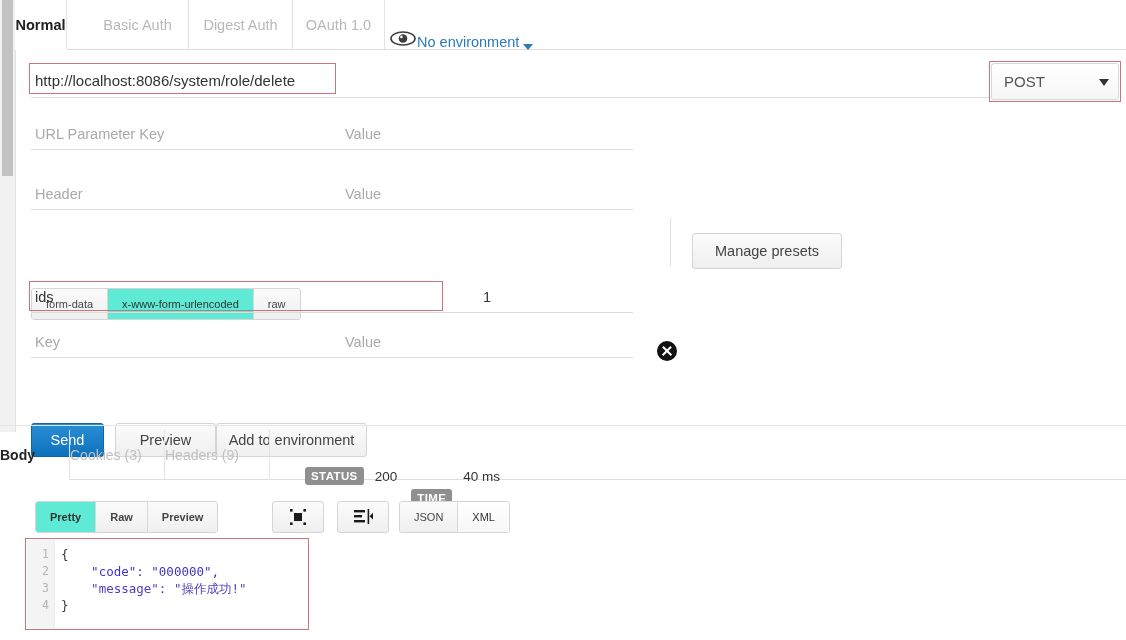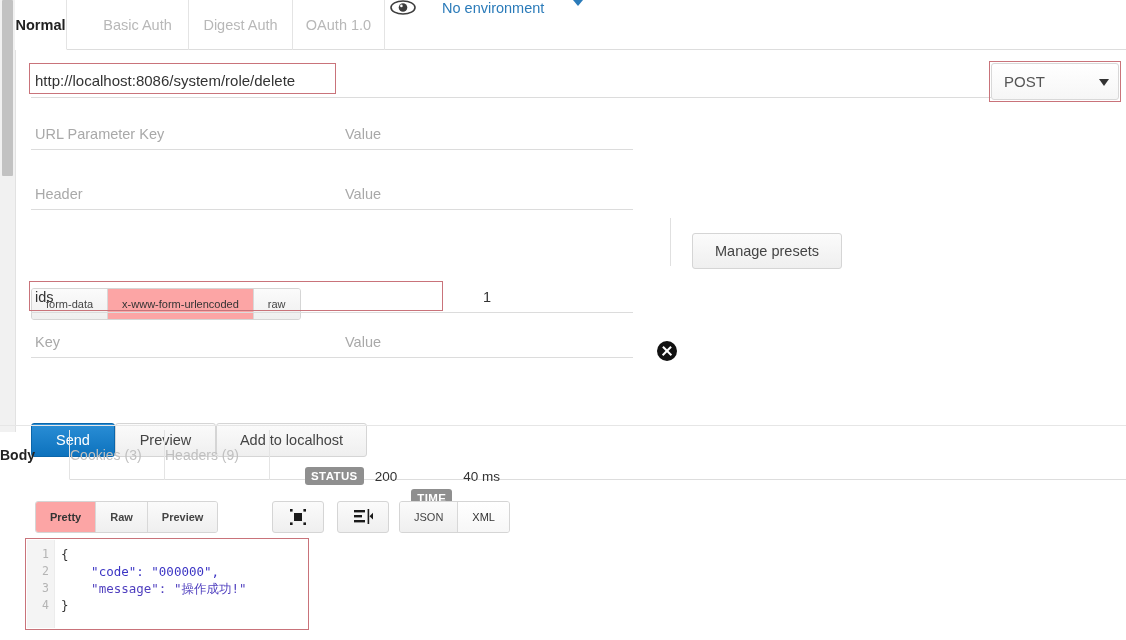--- a/index.html
+++ b/index.html
@@ -57,22 +57,22 @@
     color: #222222;
     font-weight: bold;
     background: #ffffff;
     border-bottom: 1px solid #ffffff;
   }
   .env-wrap {
     position: absolute;
     left: 375px; top: 0;
     height: 50px;
     display: flex;
-    align-items: flex-start;
-    gap: 26px;
+    align-items: flex-end;
+    gap: 1px;
   }
   .eye-icon { display: block; }
   .env-link {
     color: #2b7bb9;
     font-size: 14.5px;
     cursor: pointer;
     white-space: nowrap;
   }
   .env-caret {
     display: inline-block;
@@ -181,21 +181,21 @@
     background: linear-gradient(#fbfbfb, #efefef);
     border-right: 1px solid #d8d8d8;
     padding: 0 14px;
     line-height: 30px;
     height: 30px;
     cursor: pointer;
     white-space: nowrap;
     text-align: right;
   }
   .seg-btn:last-child { border-right: none; }
-  .seg-btn.active { background: #fca5a5; color: #333333; }
+  .seg-btn.active { background: #5eead4; color: #333333; }
 
   .body-seg { left: 16px; top: 238px; height: 32px; }
 
   .delete-row-btn {
     position: absolute;
     left: 642px; top: 291px;
     width: 20px; height: 20px;
     border-radius: 50%;
     background: #111111;
     cursor: pointer;
@@ -206,21 +206,21 @@
     left: 4px; top: 9px;
     width: 12px; height: 2.4px;
     background: #ffffff;
   }
   .delete-row-btn::before { transform: rotate(45deg); }
   .delete-row-btn::after  { transform: rotate(-45deg); }
 
   .send-btn {
     position: absolute;
     left: 16px; top: 373px;
-    width: 84px; height: 34px;
+    width: 73px; height: 34px;
     background: linear-gradient(#2a8ed6, #0d72bd);
     border: 1px solid #0b66aa;
     border-radius: 3px;
     color: #ffffff;
     font-size: 14.5px;
     cursor: pointer;
     box-sizing: border-box;
   }
   .preview-btn { position: absolute; left: 100px; top: 373px; width: 101px; height: 34px; }
   .addcoll-btn { position: absolute; left: 201px; top: 373px; width: 151px; height: 34px; }
@@ -377,21 +377,21 @@
     <input class="kv-input" style="left: 16px; top: 231px; width: 310px;" value="ids">
     <input class="kv-input" style="left: 326px; top: 231px; width: 292px; text-align: center;" value="1">
     <div class="annot-box" style="left:14px;top:231px;width:414px;height:30px;"></div>
     <div class="delete-row-btn"></div>
 
     <input class="kv-input" style="left: 16px; top: 276px; width: 310px;" placeholder="Key">
     <input class="kv-input" style="left: 326px; top: 276px; width: 292px;" placeholder="Value">
 
     <button class="send-btn">Send</button>
     <button class="btn preview-btn">Preview</button>
-    <button class="btn addcoll-btn">Add to localhost</button>
+    <button class="btn addcoll-btn">Add to environment</button>
   </div>
 
   <div class="resp-sep"></div>
 
   <div class="resp-tabbar">
     <div class="resp-tab active" style="left:0px;width:70px;">
       <span>Body</span>
     </div>
     <div class="resp-tab" style="left:70px;width:95px;">
       <span>Cookies (3)</span>

